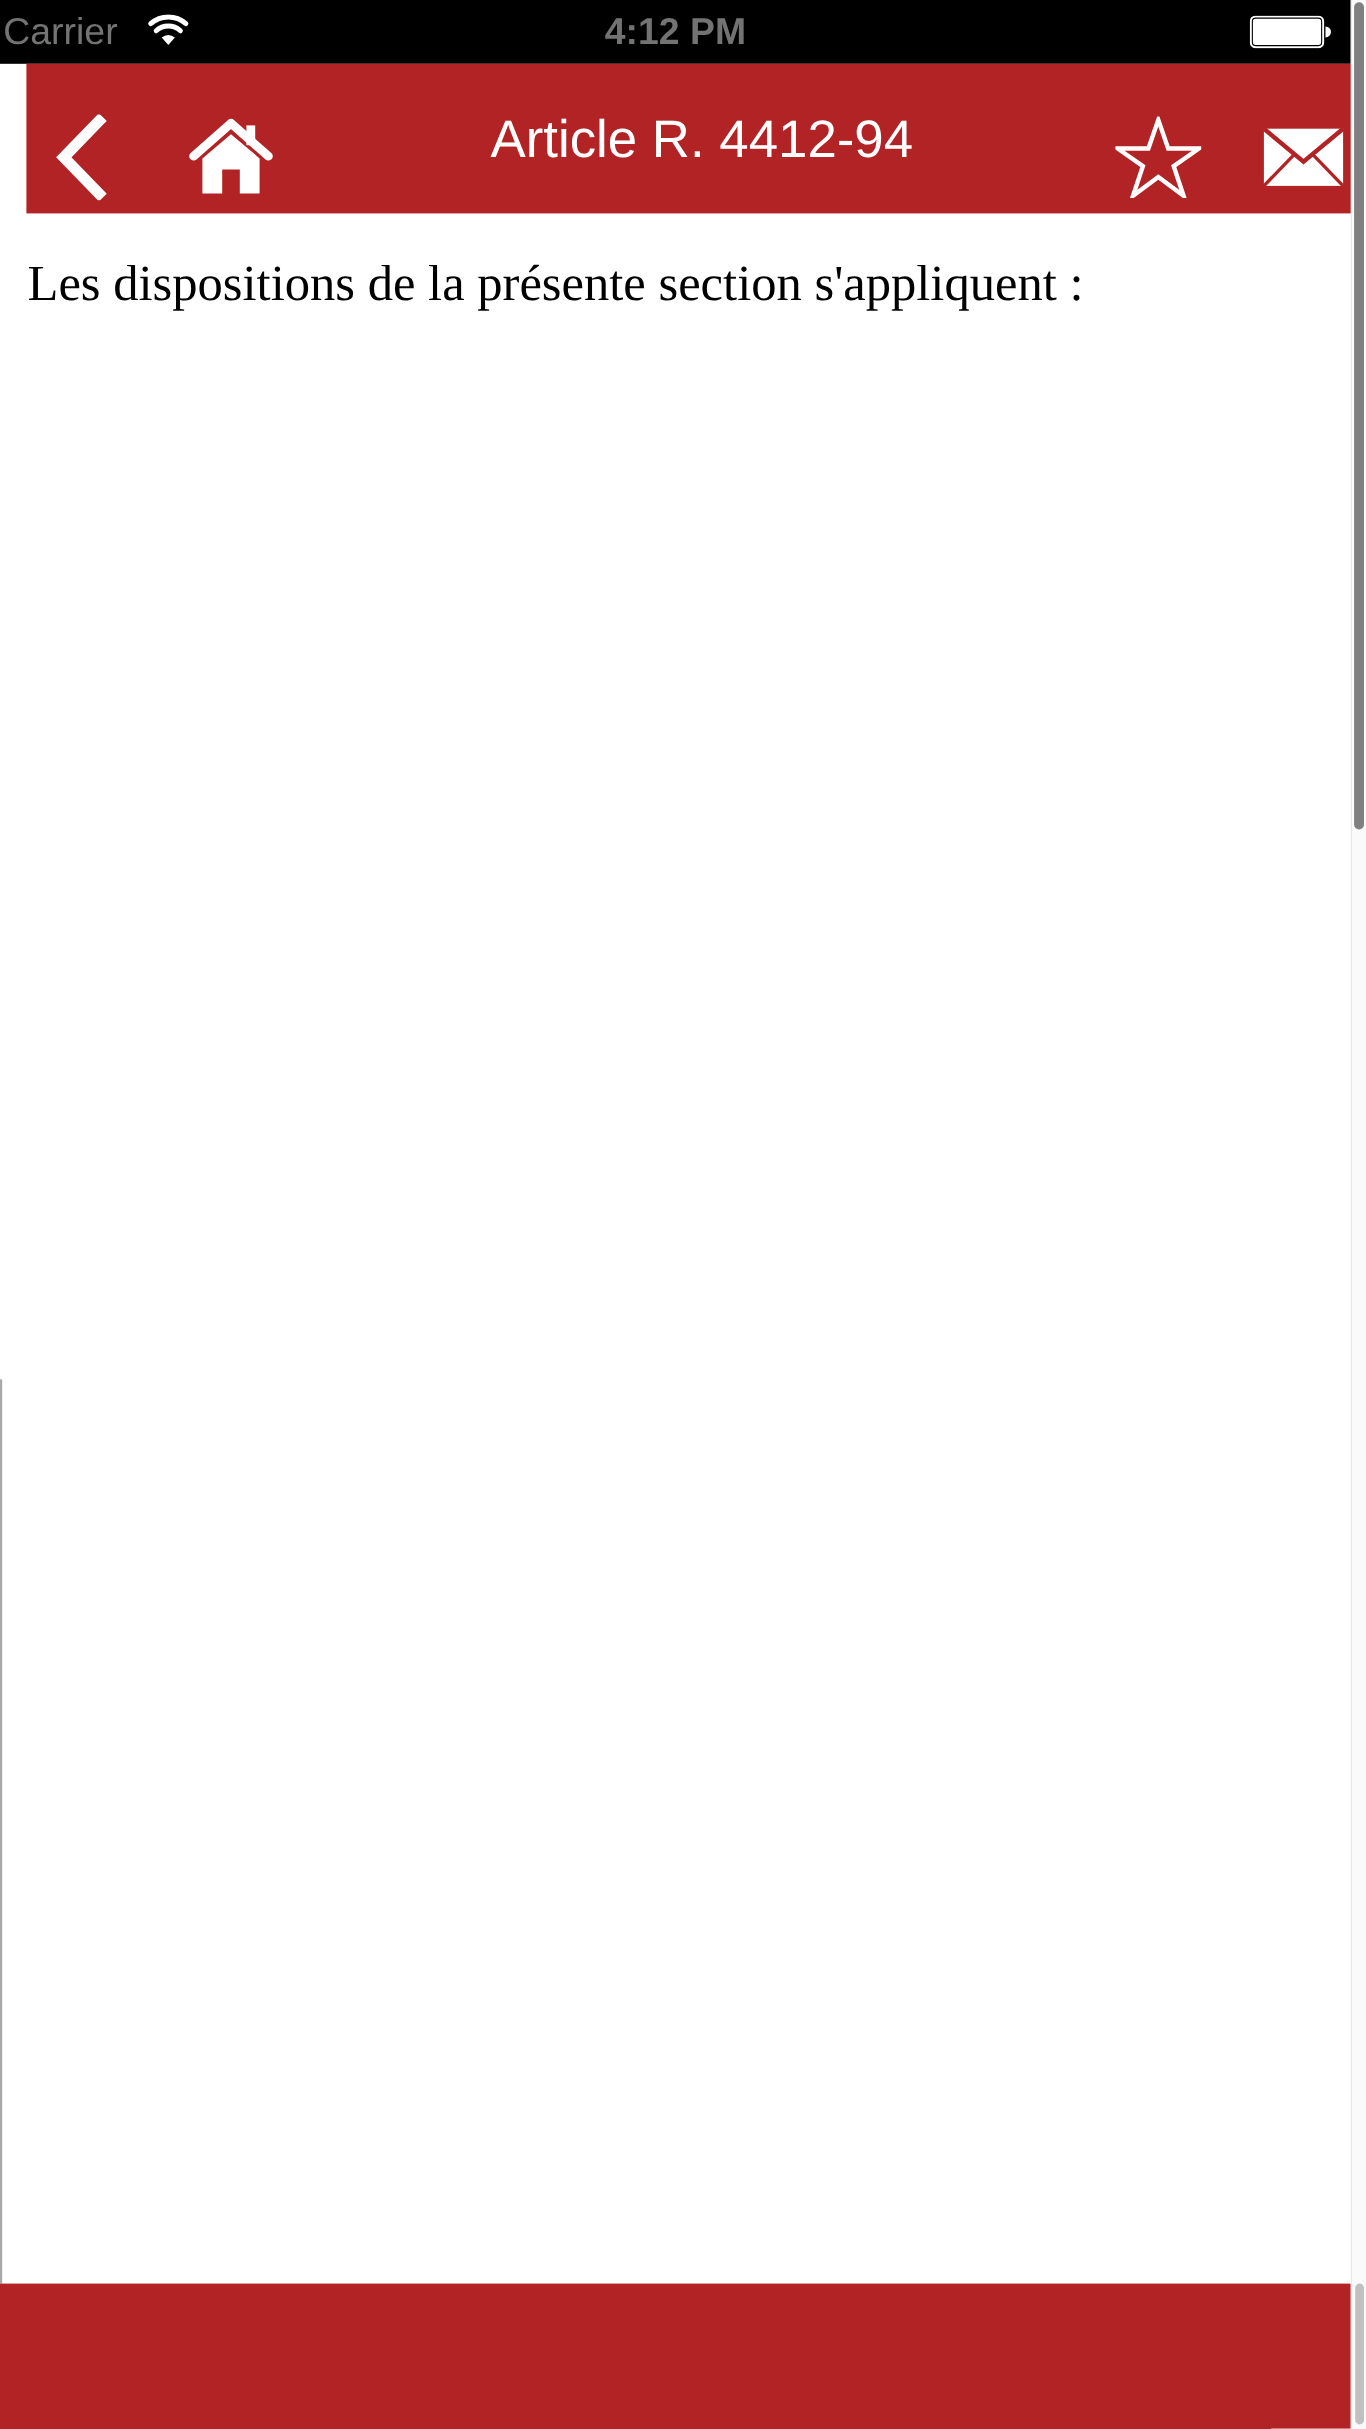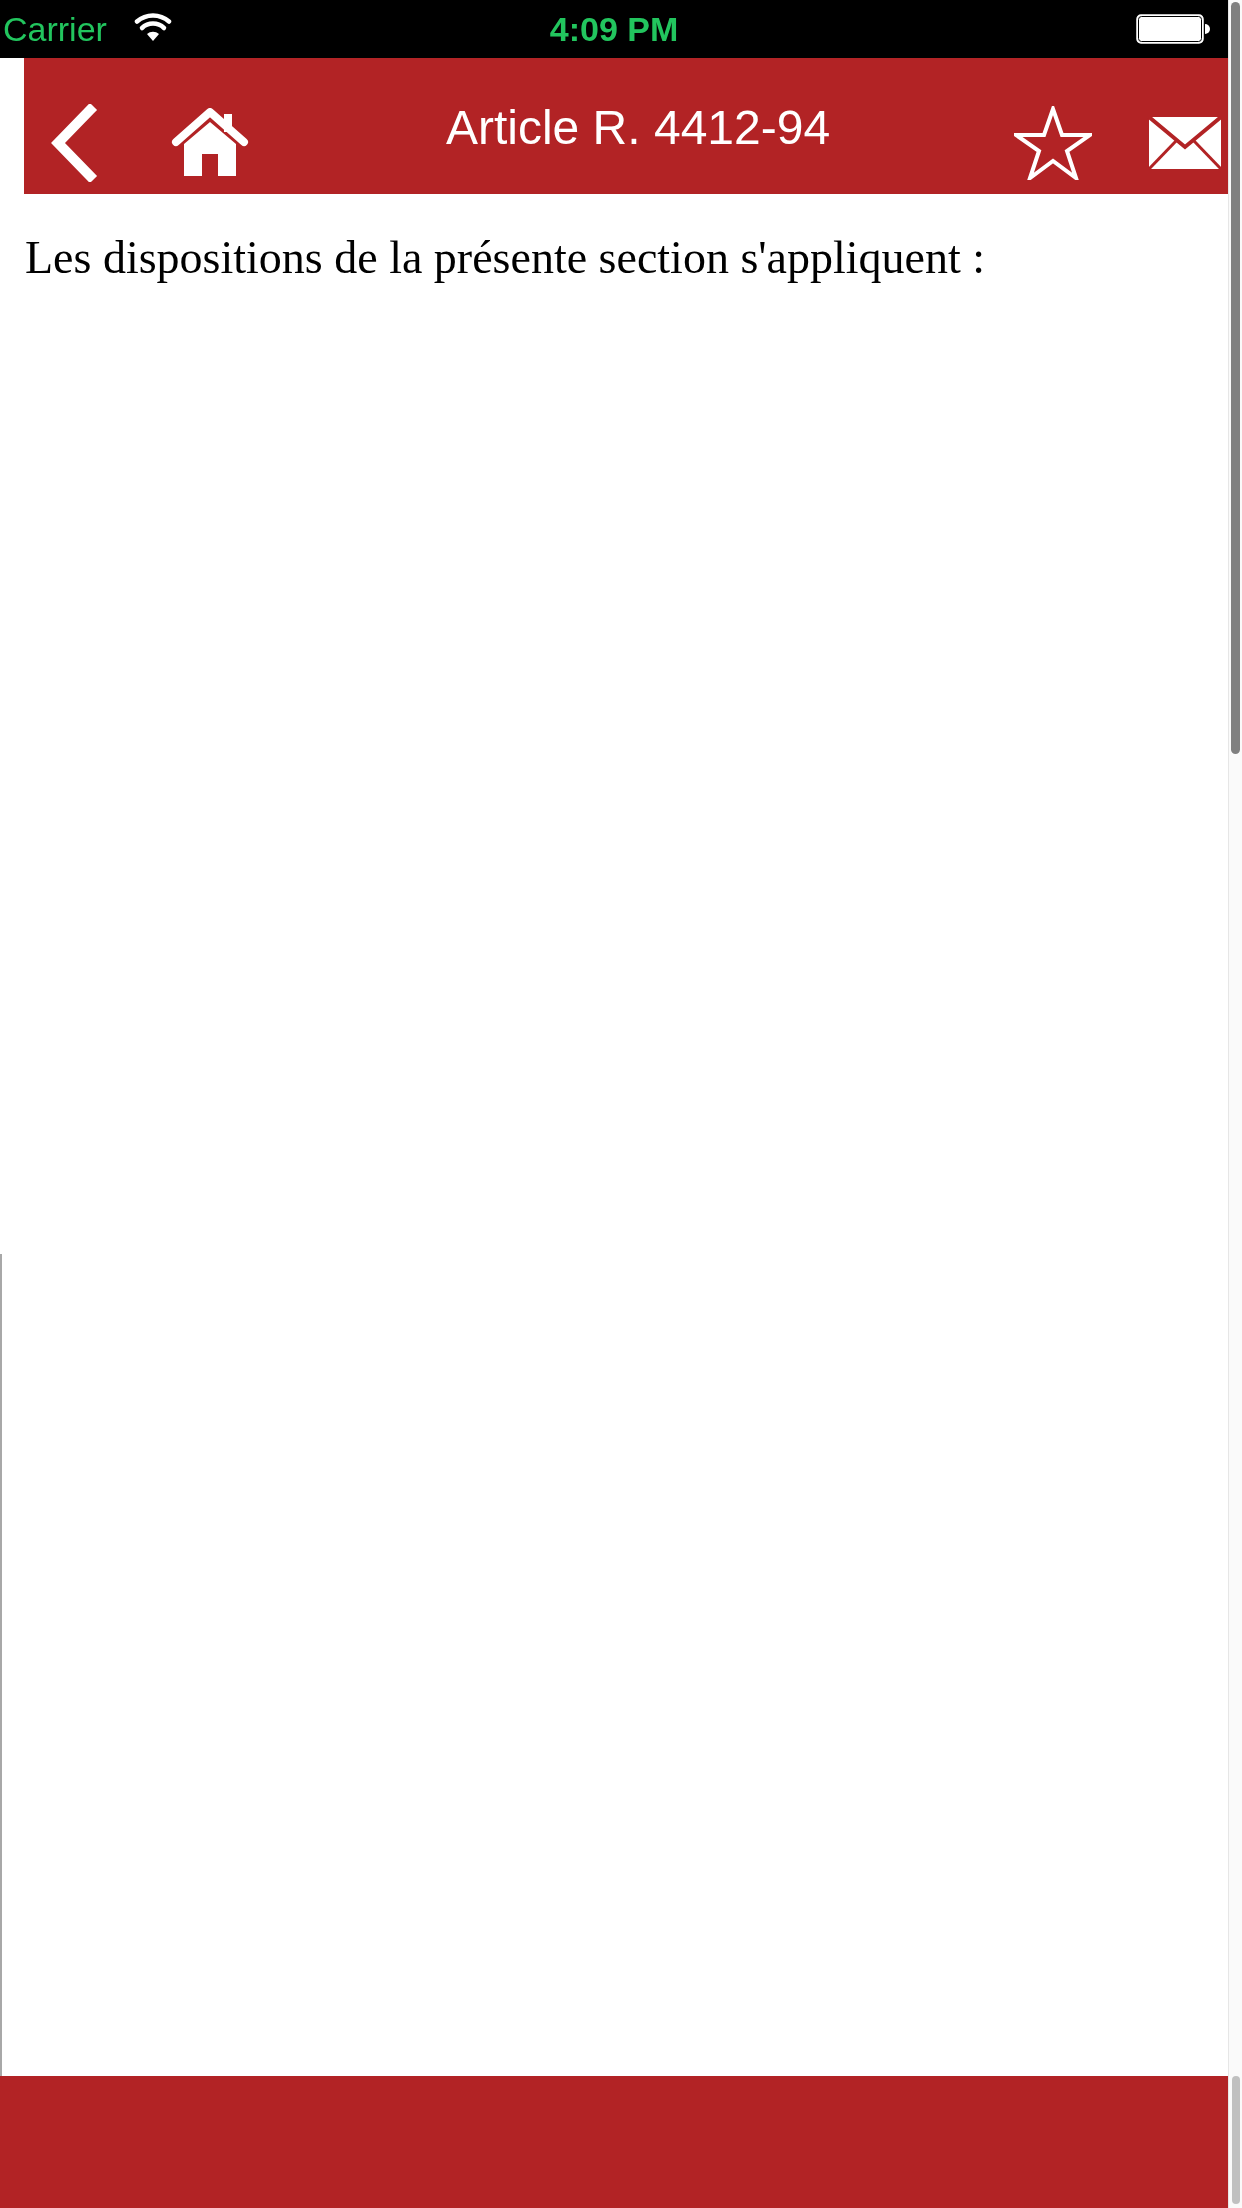--- a/index.html
+++ b/index.html
@@ -3,21 +3,21 @@
   <meta charset="utf-8">
   <style>
     html, body { margin: 0; padding: 0; }
     body {
       width: 1242px; height: 2208px; position: relative; overflow: hidden;
       background: #ffffff;
       font-family: "Liberation Sans", sans-serif;
     }
     .status-bar {
       position: absolute; left: 0; top: 0; width: 1228px; height: 58px;
-      background: #000000; color: #22c55e;
+      background: #000000; color: #737373;
     }
     .carrier {
       position: absolute; left: 3px; top: 8px; font-size: 34px; line-height: 42px;
       font-family: "Liberation Sans", sans-serif;
     }
     .wifi { position: absolute; left: 134px; top: 13px; width: 38px; height: 30px; }
     .clock {
       position: absolute; left: 0; width: 1228px; top: 8px; text-align: center;
       font-size: 34px; line-height: 42px; font-weight: bold;
     }
@@ -73,21 +73,21 @@
 
 <div class="status-bar">
   <span class="carrier">Carrier</span>
   <span class="wifi">
     <svg width="38" height="30" viewBox="0 0 38 30">
       <path d="M19 28 L13 21 A9 9 0 0 1 25 21 Z" fill="#fff"></path>
       <path d="M8 15 A16 16 0 0 1 30 15" stroke="#fff" stroke-width="4.5" fill="none" stroke-linecap="round"></path>
       <path d="M3 8.5 A24 24 0 0 1 35 8.5" stroke="#fff" stroke-width="4.5" fill="none" stroke-linecap="round"></path>
     </svg>
   </span>
-  <span class="clock">4:09 PM</span>
+  <span class="clock">4:12 PM</span>
   <span class="battery">
     <svg width="74" height="30" viewBox="0 0 74 30">
       <rect x="1" y="1" width="66" height="28" rx="4" ry="4" fill="#fff" stroke="#fff" stroke-width="1.5"></rect>
       <rect x="2.5" y="2.5" width="63" height="25" rx="3" ry="3" fill="none" stroke="#000" stroke-width="1"></rect>
       <path d="M69 10 A5 5 0 0 1 69 20 Z" fill="#fff"></path>
     </svg>
   </span>
 </div>
 
 <div class="nav-bar">

